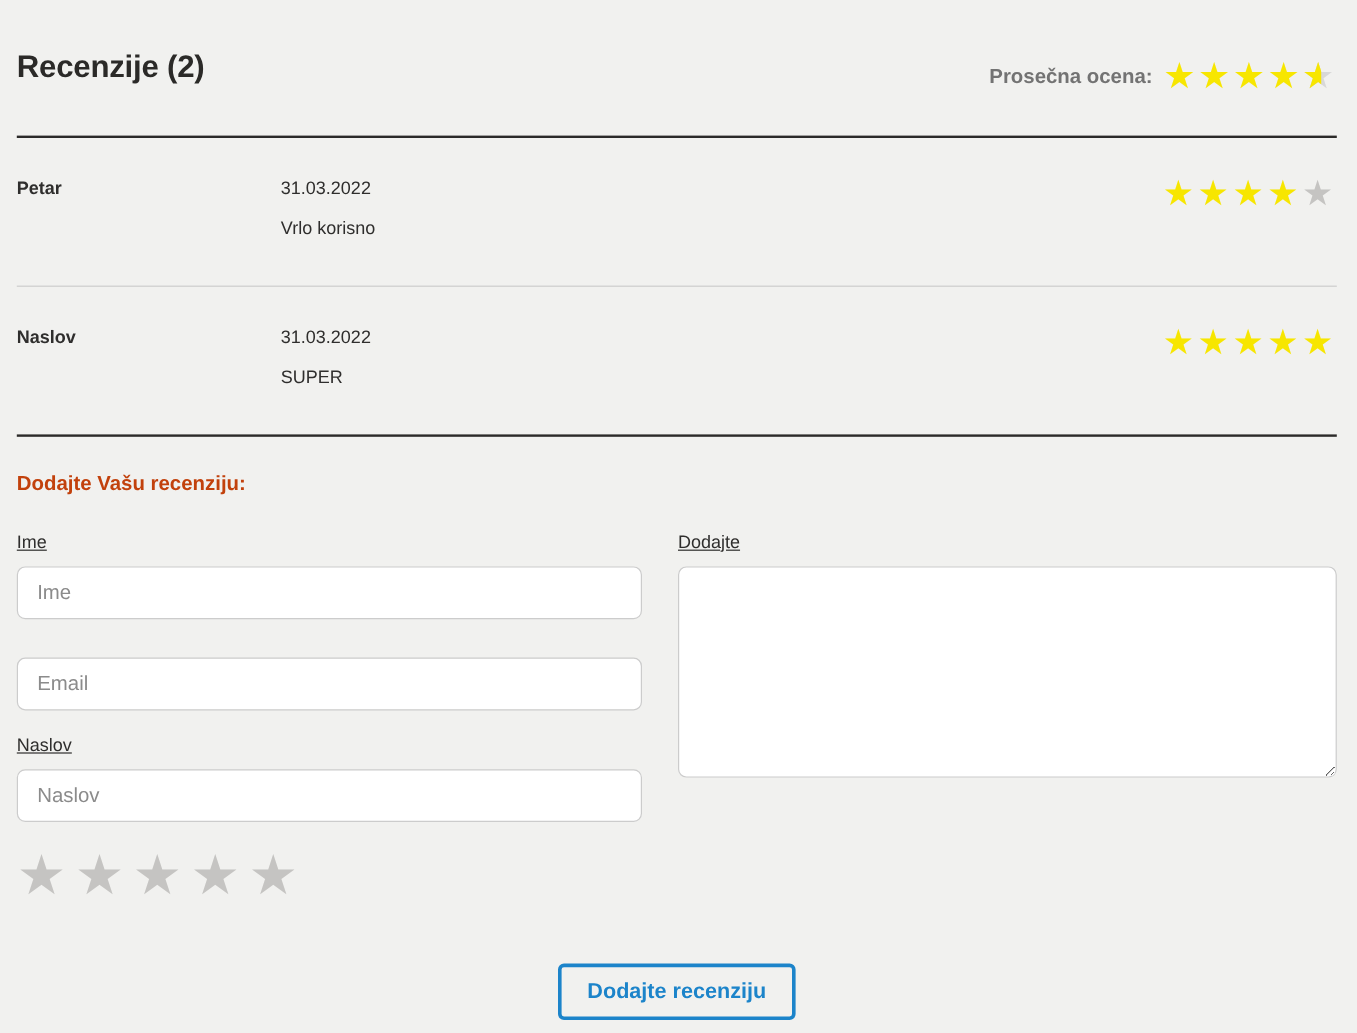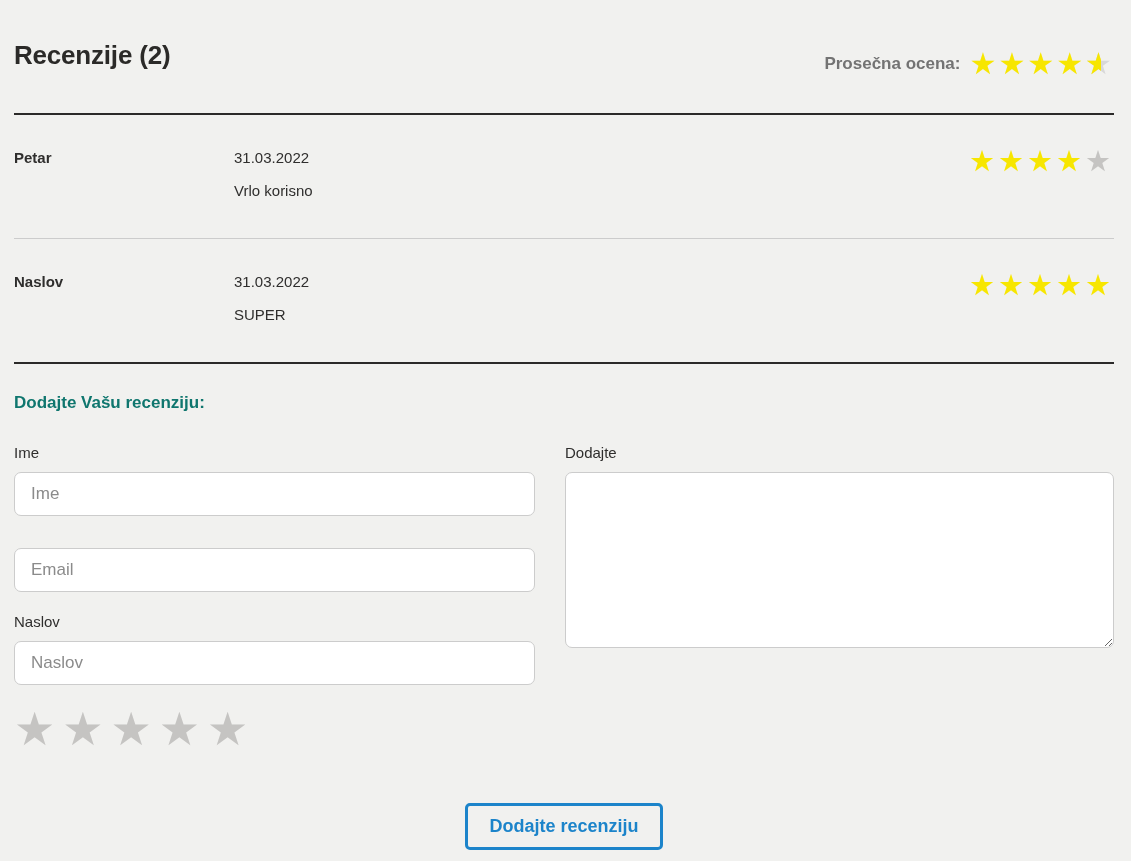--- a/index.html
+++ b/index.html
@@ -42,25 +42,25 @@
   hr.light { border-top: 1px solid #cccccc; }
 
   
   .review { display: flex; align-items: flex-start; padding: 31px 0 39px; }
   .r-name { width: 220px; font-size: 15px; font-weight: bold; padding-top: 3px; }
   .r-mid  { flex: 1; }
   .r-date { font-size: 15px; padding-top: 3px; }
   .r-title { font-size: 15px; font-weight: normal; margin-top: 16px; }
 
   
-  .form-heading { margin: 29px 0 0; font-size: 17px; font-weight: bold; color: #0f766e; }
+  .form-heading { margin: 29px 0 0; font-size: 17px; font-weight: bold; color: #c2410c; }
   .form-grid { display: flex; margin-top: 31px; }
   .col-left  { width: 521px; flex: none; }
   .col-right { flex: 1; margin-left: 30px; }
-  .field { margin-bottom: 21px; }
+  .field { margin-bottom: 21px; text-decoration: underline; }
   .field-label { display: block; font-size: 15px; color: #2f2e2d; }
   .email-note { font-size: 13px; }
   .text-input, .comment-area {
     width: 100%; margin-top: 11px;
     background: #ffffff; border: 1px solid #cccccc; border-radius: 7px;
     font-family: "Liberation Sans", sans-serif; font-size: 17px; color: #2f2e2d;
     outline: none;
   }
   .text-input { height: 44px; padding: 0 16px; }
   .comment-area { height: 176px; padding: 11px 16px; resize: vertical; }

